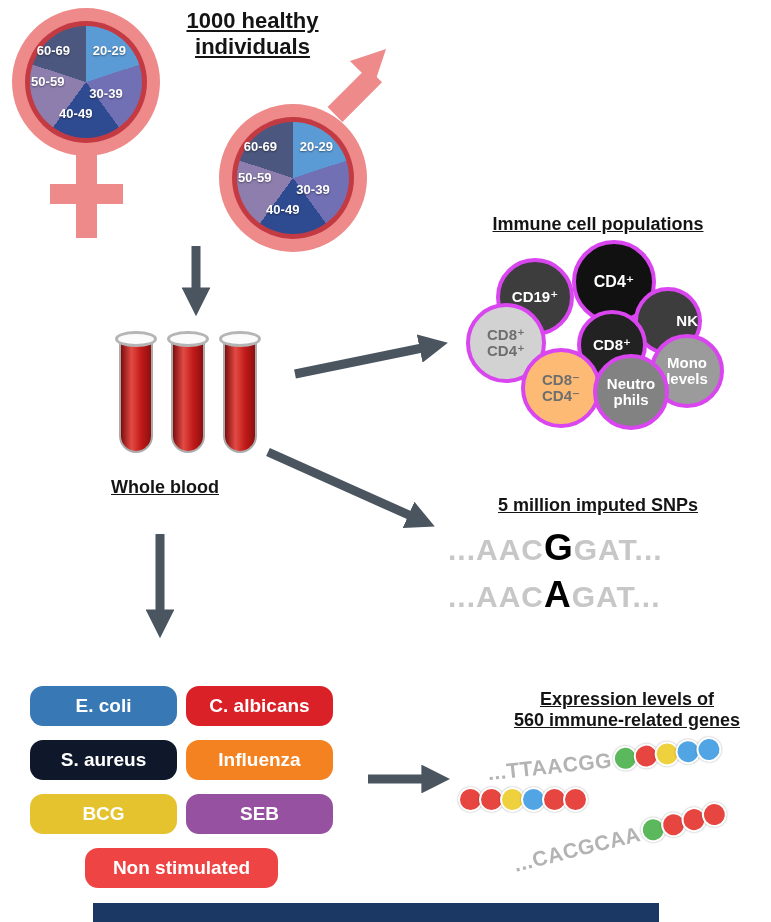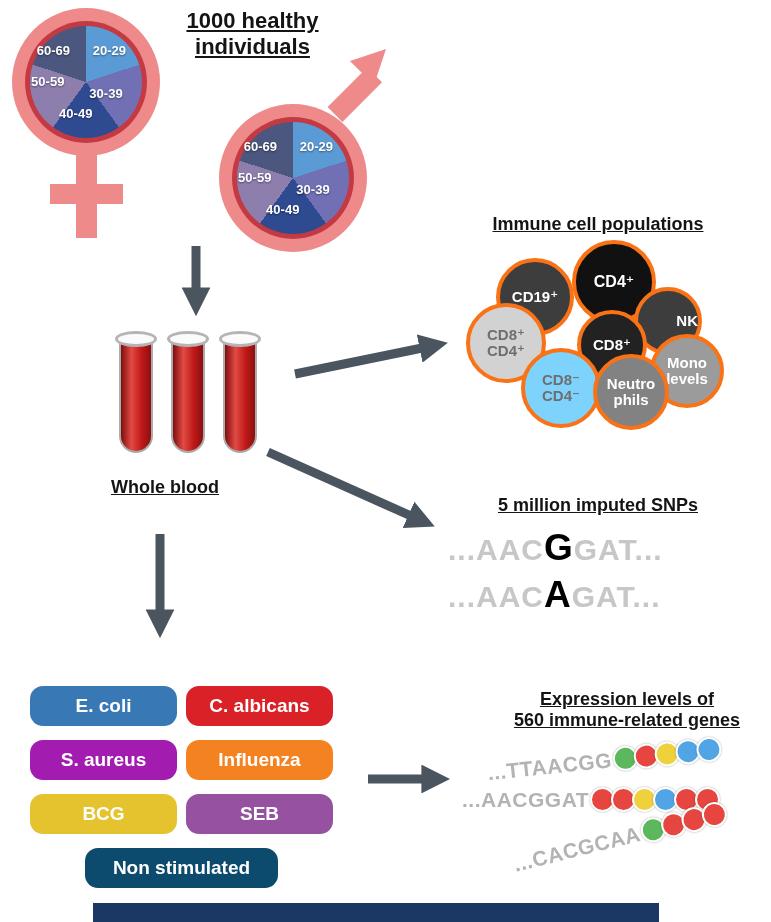--- a/index.html
+++ b/index.html
@@ -33,21 +33,21 @@
 
   
   .tube{position:absolute;width:38px;height:124px;}
   .tube-rim{position:absolute;left:-2px;top:0;width:42px;height:16px;background:#fbfbfb;
     border:3px solid #b5b5b5;border-radius:50%;box-sizing:border-box;z-index:2;}
   .tube-body{position:absolute;left:2px;top:8px;width:34px;height:114px;
     background:linear-gradient(to right,#7e0e0e,#e24a44 35%,#c01a18 68%,#8c0f0f);
     border:2px solid #ababab;border-top:none;border-radius:0 0 19px 19px;box-sizing:border-box;}
 
   
-  .cell{position:absolute;border-radius:50%;border:4px solid #f97316;box-sizing:border-box;
+  .cell{position:absolute;border-radius:50%;border:4px solid #d946ef;box-sizing:border-box;
     display:flex;flex-direction:column;align-items:center;justify-content:center;
     font-weight:bold;font-size:15px;line-height:1.05;text-align:center;}
   .c-black{background:#111;color:#fff;}
   .c-dark{background:#3d3d3d;color:#fff;}
   .c-dark2{background:#222;color:#fff;}
   .c-mid{background:#9b9b9b;color:#fff;}
   .c-mid2{background:#828282;color:#fff;}
   .c-light{background:#d2d2d2;color:#6e6e6e;}
 
   
@@ -135,63 +135,62 @@
 <div class="cell c-dark" style="left:634px;top:287px;width:68px;height:68px;align-items:flex-end;">
   <span>NK</span>
 </div>
 <div class="cell c-light" style="left:466px;top:303px;width:80px;height:80px;">
   <span>CD8⁺</span>
   <span>CD4⁺</span>
 </div>
 <div class="cell c-dark2" style="left:577px;top:310px;width:70px;height:70px;">
   <span>CD8⁺</span>
 </div>
-<div class="cell c-light" style="left:521px;top:348px;width:80px;height:80px;background:#7dd3fc;">
+<div class="cell c-light" style="left:521px;top:348px;width:80px;height:80px;background:#fdba74;">
   <span>CD8⁻</span>
   <span>CD4⁻</span>
 </div>
 <div class="cell c-mid" style="left:650px;top:334px;width:74px;height:74px;">
   <span>Mono</span>
   <span>levels</span>
 </div>
 <div class="cell c-mid2" style="left:593px;top:354px;width:76px;height:76px;">
   <span>Neutro</span>
   <span>phils</span>
 </div>
 
 <div class="abs h h2" style="left:453px;top:495px;width:290px;">5 million imputed SNPs</div>
 <div class="snp-block">
   <div class="snp-row"><span class="snp-g">...AAC</span><span class="snp-v">G</span><span class="snp-g">GAT...</span></div>
   <div class="snp-row"><span class="snp-g">...AAC</span><span class="snp-v">A</span><span class="snp-g">GAT...</span></div>
 </div>
 
 <div class="pill" style="left: 30px; top: 686px; background: rgb(56, 120, 180);">E. coli</div>
 <div class="pill" style="left: 186px; top: 686px; background: rgb(218, 33, 40);">C. albicans</div>
-<div class="pill" style="left: 30px; top: 740px; background: #a21caf;">S. aureus</div>
+<div class="pill" style="left: 30px; top: 740px; background: #0f172a;">S. aureus</div>
 <div class="pill" style="left: 186px; top: 740px; background: rgb(245, 130, 32);">Influenza</div>
 <div class="pill" style="left: 30px; top: 794px; background: rgb(229, 195, 46);">BCG</div>
 <div class="pill" style="left: 186px; top: 794px; background: rgb(150, 81, 160);">SEB</div>
-<div class="pill" style="left: 85px; top: 848px; width: 193px; background: #0c4a6e;">Non stimulated</div>
+<div class="pill" style="left: 85px; top: 848px; width: 193px; background: #ef4444;">Non stimulated</div>
 
 <div class="abs h h2" style="left:477px;top:689px;width:300px;">
   <div>Expression levels of</div>
   <div>560 immune-related genes</div>
 </div>
 
 <div class="bead-row" style="left:487px;top:748px;transform:rotate(-6deg);">
   <span class="seq">...TTAACGG</span>
   <span class="bead" style="background: rgb(92, 184, 92);"></span>
   <span class="bead" style="background: rgb(230, 69, 64);"></span>
   <span class="bead" style="background: rgb(239, 209, 62);"></span>
   <span class="bead" style="background: rgb(82, 165, 229);"></span>
   <span class="bead" style="background: rgb(82, 165, 229);"></span>
 </div>
 
 <div class="bead-row" style="left:462px;top:787px;">
-  <span class="seq">...AACGGAT</span>
   <span class="bead" style="background: rgb(230, 69, 64);"></span>
   <span class="bead" style="background: rgb(230, 69, 64);"></span>
   <span class="bead" style="background: rgb(239, 209, 62);"></span>
   <span class="bead" style="background: rgb(82, 165, 229);"></span>
   <span class="bead" style="background: rgb(230, 69, 64);"></span>
   <span class="bead" style="background: rgb(230, 69, 64);"></span>
 </div>
 
 <div class="bead-row" style="left:514px;top:852px;transform:rotate(-14deg);transform-origin:left center;">
   <span class="seq">...CACGCAA</span>

